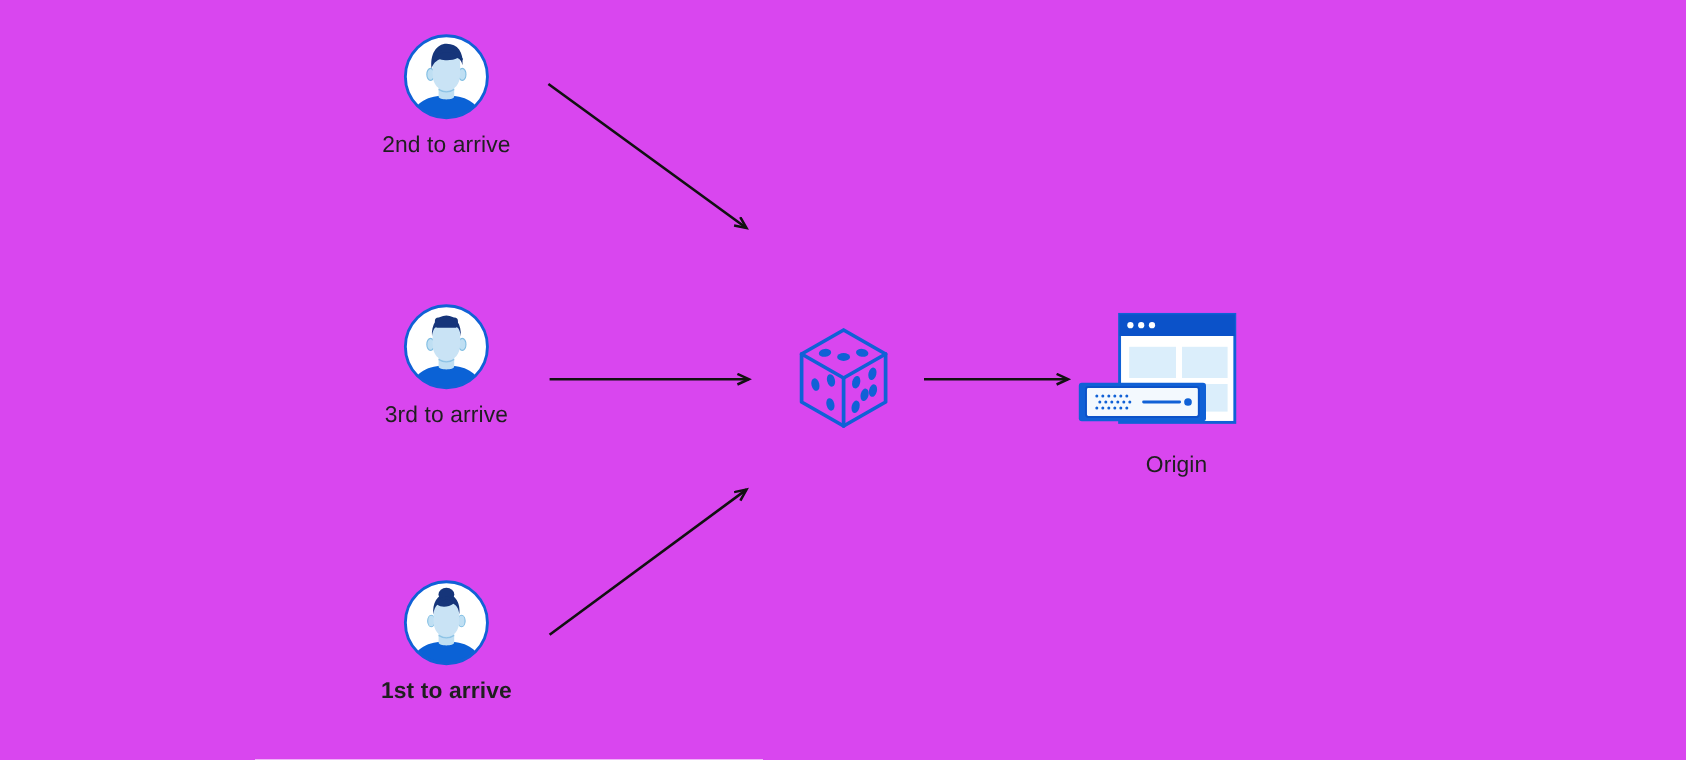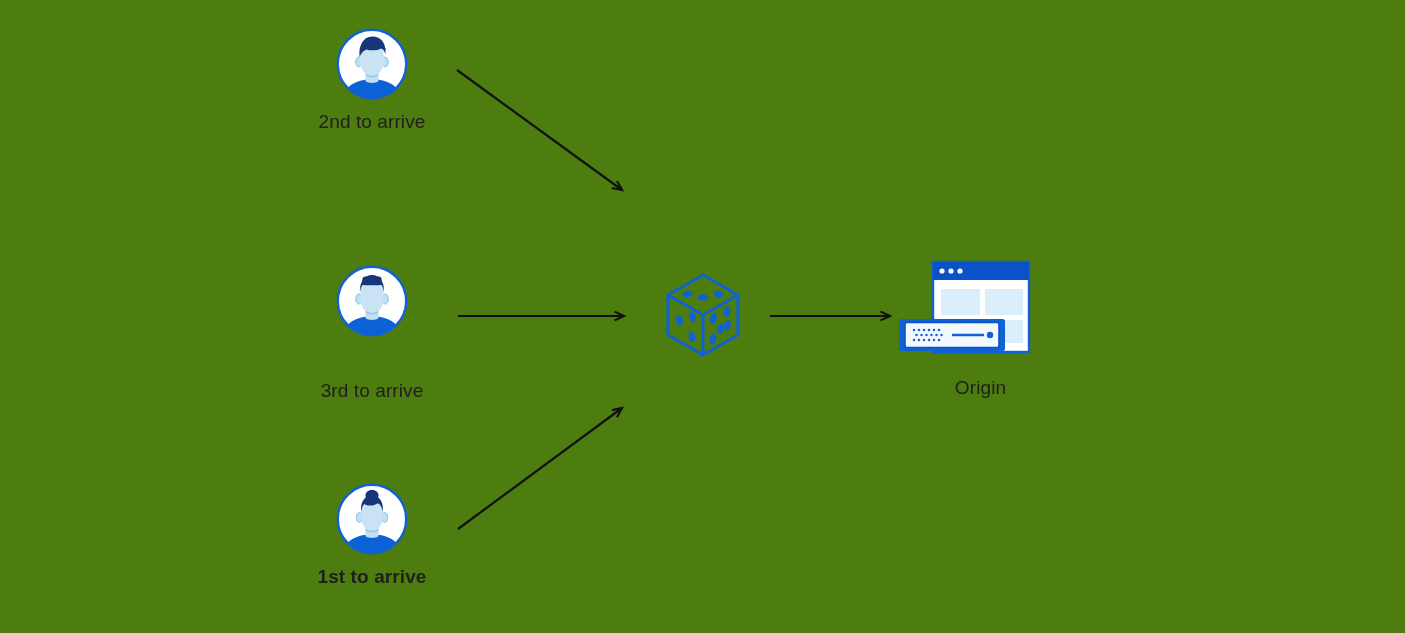--- a/index.html
+++ b/index.html
@@ -8,21 +8,21 @@
     background: #ffffff;
   }
   body {
     font-family: "Liberation Sans", sans-serif;
     color: #1a1a1a;
   }
   #canvas {
     position: relative;
     width: 1405px;
     height: 633px;
-    background: #4d7c0f;
+    background: #d946ef;
     overflow: hidden;
   }
   .node {
     position: absolute;
     display: flex;
     flex-direction: column;
     align-items: center;
   }
   .node-icon {
     display: block;
@@ -97,21 +97,21 @@
 
           <path d="M24.6 30 C23.2 18.5 28.5 9.5 37.2 9.5 C46.4 9.5 51.4 16.4 50.4 27.4 C49.6 24 48.4 22.2 46.2 21.4 C42.8 23.4 36 23.9 31.6 22.4 C28.6 23.6 26.2 25.6 24.6 30 Z" fill="#16357a"></path>
           <path d="M26 22.6 C29 17.2 33.6 15 38.6 15.4 C44 15.8 47.6 18.3 49.6 22.2" fill="none" stroke="#16357a" stroke-width="2.2" stroke-linecap="round"></path>
         </g>
         <circle cx="37" cy="37" r="34.2" fill="none" stroke="#1061d6" stroke-width="2.4"></circle>
       </svg>
     </div>
     <div class="node-label client-label">2nd to arrive</div>
   </div>
 
-  <div class="node" style="left:335px; top:264px; width:74px;gap:32px;">
+  <div class="node" style="left:335px; top:252px; width:74px;">
     <div class="node-icon avatar-wrap">
       <svg width="74" height="74" viewBox="0 0 74 74">
         <clipPath id="clipB">
             <circle cx="37" cy="37" r="34.2"></circle>
           </clipPath>
         <circle cx="37" cy="37" r="34.2" fill="#ffffff"></circle>
         <g clip-path="url(#clipB)">
           <path d="M7 74 C9 58.5 21 52.5 37 52.5 C53 52.5 65 58.5 67 74 Z" fill="#0b62d6"></path>
           <path d="M30.5 41 h13 v12.5 c0 3.2 -13 3.2 -13 0 Z" fill="#bfdff3"></path>
           <path d="M30.5 47.5 c4 2.6 9 2.6 13 0" fill="none" stroke="#8fc4e6" stroke-width="1.1"></path>

